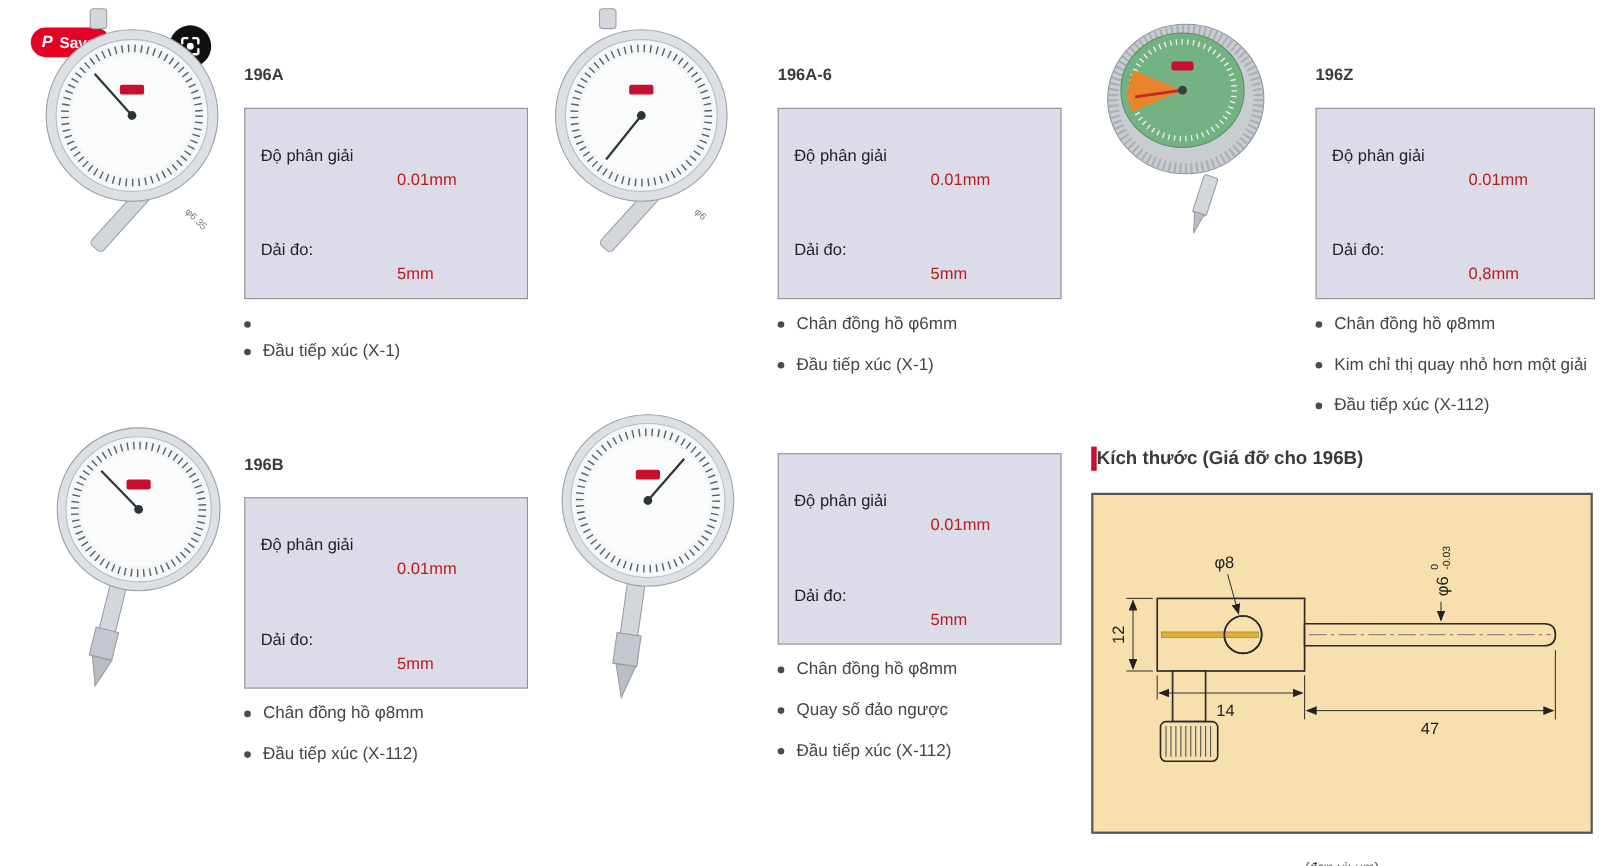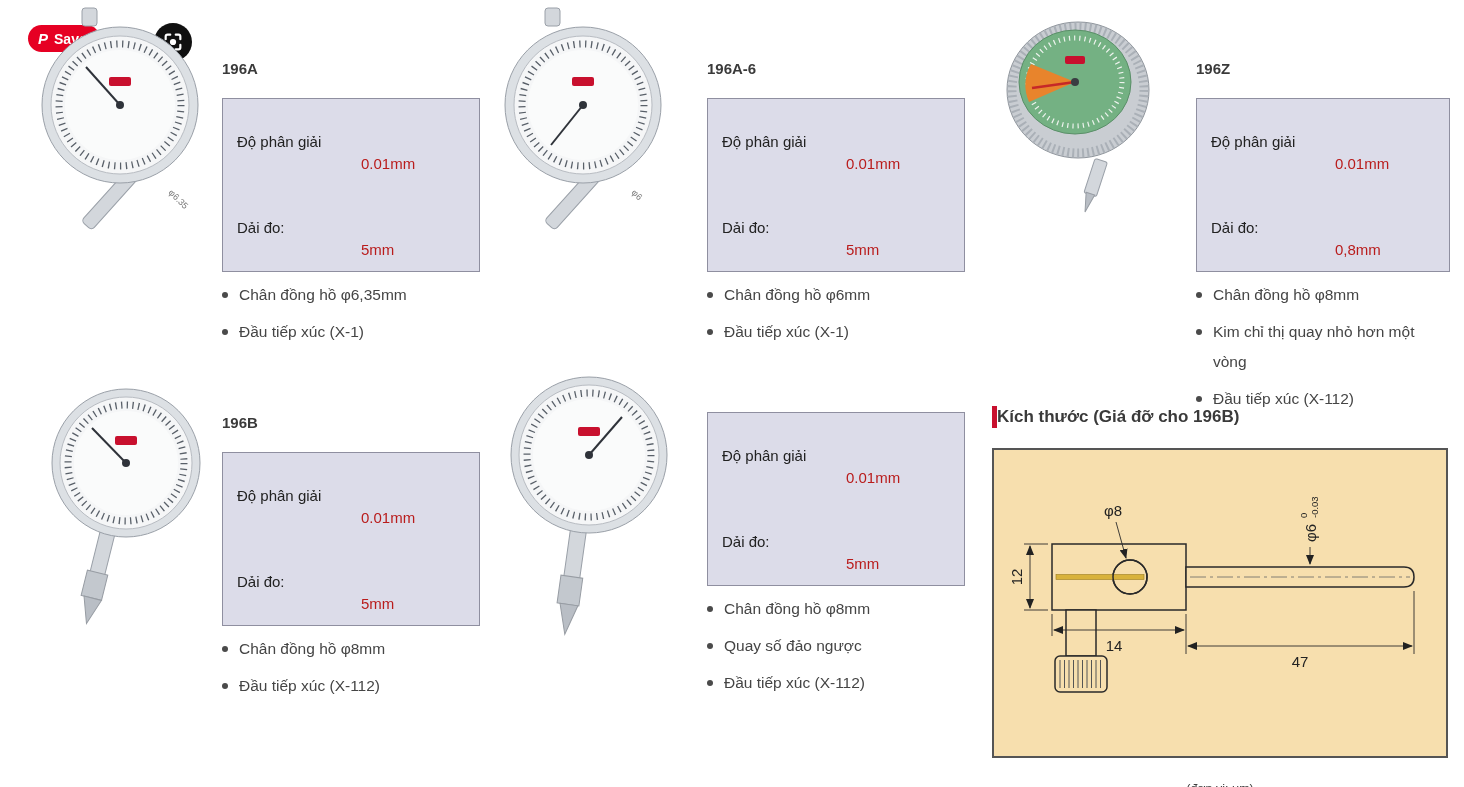--- a/index.html
+++ b/index.html
@@ -94,21 +94,20 @@
       <span class="spec-value">0.01mm</span>
     </div>
     <div class="spec-row">
       <span class="spec-label">Dải đo:</span>
       <span class="spec-value">5mm</span>
     </div>
   </div>
   <div class="features">
     <div class="feature">
       <span class="dot"></span>
-      <span class="ftext">Chân đồng hồ φ6,35mm</span>
     </div>
     <div class="feature">
       <span class="dot"></span>
       <span class="ftext">Đầu tiếp xúc (X-1)</span>
     </div>
   </div>
 </div>
 
 <div class="abs product-image" style="left:483px;top:5px;width:195px;height:235px">
   <svg viewBox="0 0 195 235">
@@ -178,21 +177,21 @@
       <span class="spec-value">0,8mm</span>
     </div>
   </div>
   <div class="features">
     <div class="feature">
       <span class="dot"></span>
       <span class="ftext">Chân đồng hồ φ8mm</span>
     </div>
     <div class="feature">
       <span class="dot"></span>
-      <span class="ftext">Kim chỉ thị quay nhỏ hơn một vòng</span>
+      <span class="ftext">Kim chỉ thị quay nhỏ hơn một giải</span>
     </div>
     <div class="feature">
       <span class="dot"></span>
       <span class="ftext">Đầu tiếp xúc (X-112)</span>
     </div>
   </div>
 </div>
 
 <div class="abs product-image" style="left:28px;top:368px;width:185px;height:260px">
   <svg viewBox="0 0 185 260">

